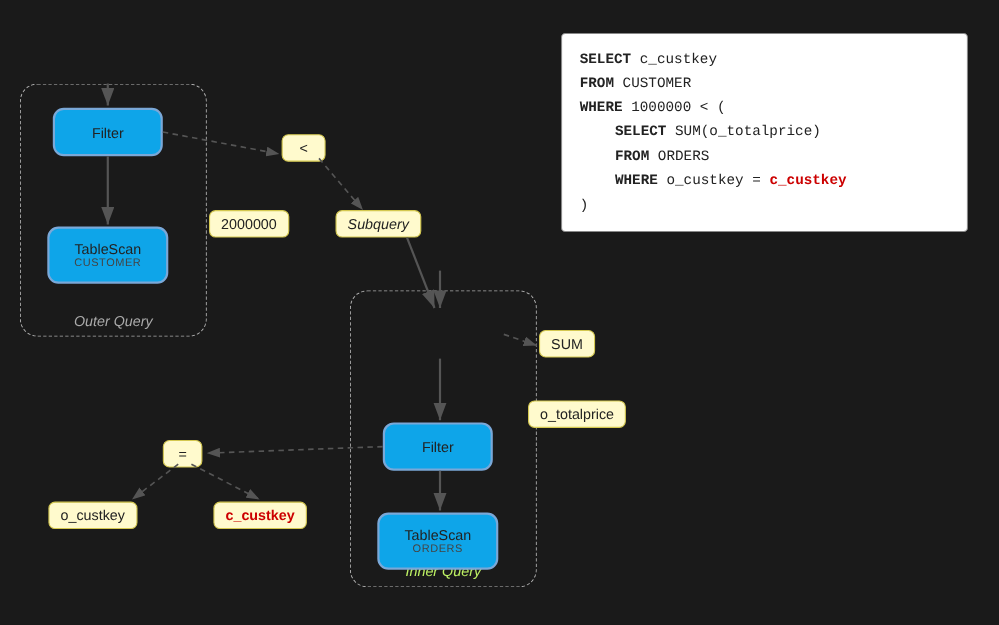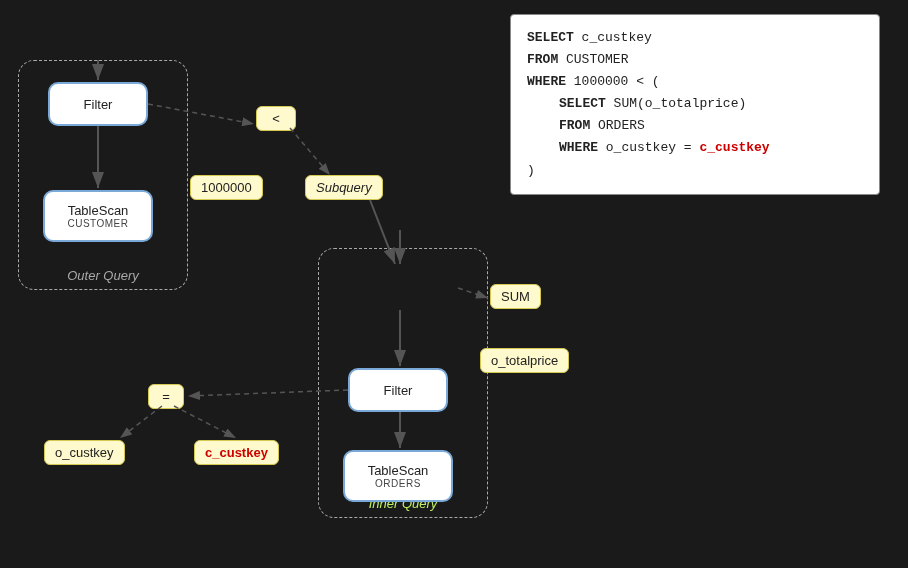--- a/index.html
+++ b/index.html
@@ -7,21 +7,21 @@
       background: #1a1a1a;
       width: 908px;
       height: 568px;
       overflow: hidden;
       font-family: 'Arial', sans-serif;
       position: relative;
     }
 
     .diagram-area {
       position: absolute;
-      top: 0; left: 0;
+      top: 16px; left: 0;
       width: 908px;
       height: 468px;
     }
 
     
     .sql-box {
       position: absolute;
       top: 14px;
       left: 510px;
       width: 370px;
@@ -77,21 +77,21 @@
       font-style: italic;
       color: #bef264;
       font-size: 13px;
     }
 
     
     .node {
       position: absolute;
       border-radius: 10px;
       border: 2px solid #7aa8d8;
-      background: #ffffff;
+      background: #0ea5e9;
       text-align: center;
       font-size: 13px;
       color: #222;
       font-family: Arial, sans-serif;
       display: flex;
       flex-direction: column;
       align-items: center;
       justify-content: center;
       padding: 4px 18px;
     }
@@ -167,21 +167,21 @@
   <div class="node" style="left:343px; top:450px; width:110px; height:52px;">
     <span class="node-label">TableScan</span>
     <span class="node-sub">ORDERS</span>
   </div>
 
   <div class="label-box" style="left:256px; top:106px; min-width:40px;">
     <span>&lt;</span>
   </div>
 
   <div class="label-box" style="left:190px; top:175px;">
-    <span>1000000</span>
+    <span>2000000</span>
   </div>
 
   <div class="label-box" style="left:305px; top:175px;font-style:italic;">
     <span>Subquery</span>
   </div>
 
   <div class="label-box" style="left:490px; top:284px; min-width:50px;">
     <span>SUM</span>
   </div>
 

